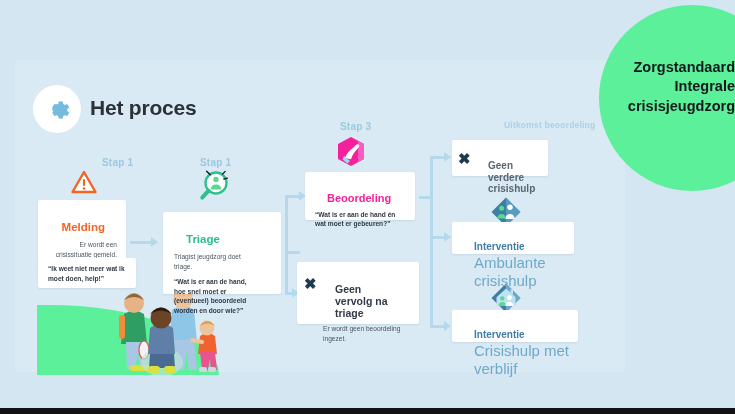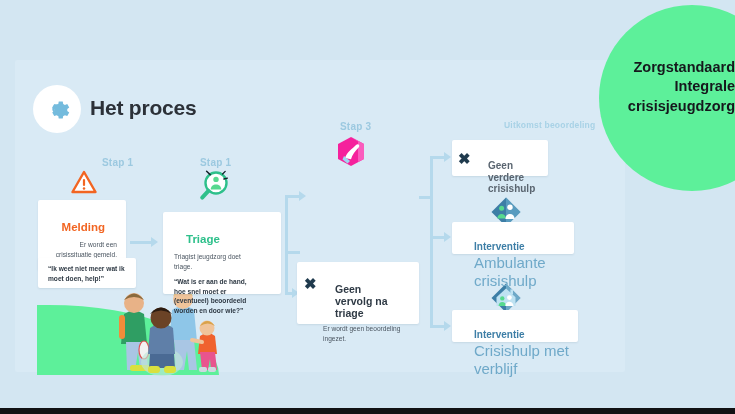--- a/index.html
+++ b/index.html
@@ -235,20 +235,24 @@
   <div class="card" style="left:38px;top:258px;width:98px;height:30px;padding:6px 8px 0 10px;">
     <p class="quote" style="margin-top:0;">“Ik weet niet meer wat ik moet doen, help!”</p>
   </div>
 
   <div class="card c-triage">
     <h3>Triage</h3>
     <p>Triagist jeugdzorg doet triage.</p>
     <p class="quote">“Wat is er aan de hand, hoe snel moet er (eventueel) beoordeeld worden en door wie?”</p>
   </div>
 
+  <div class="card c-beoord">
+    <h3>Beoordeling</h3>
+    <p class="quote" style="margin-top:3px;">“Wat is er aan de hand én wat moet er gebeuren?”</p>
+  </div>
 
   <div class="card c-geenvervolg">
     <span class="xmark" style="left:7px;top:14px;">✖</span>
     <h3>Geen vervolg na triage</h3>
     <p>Er wordt geen beoordeling ingezet.</p>
   </div>
 
   <div class="card c-geenverdere">
     <span class="xmark" style="left:6px;top:11px;">✖</span>
     <h3>Geen verdere crisishulp</h3>

